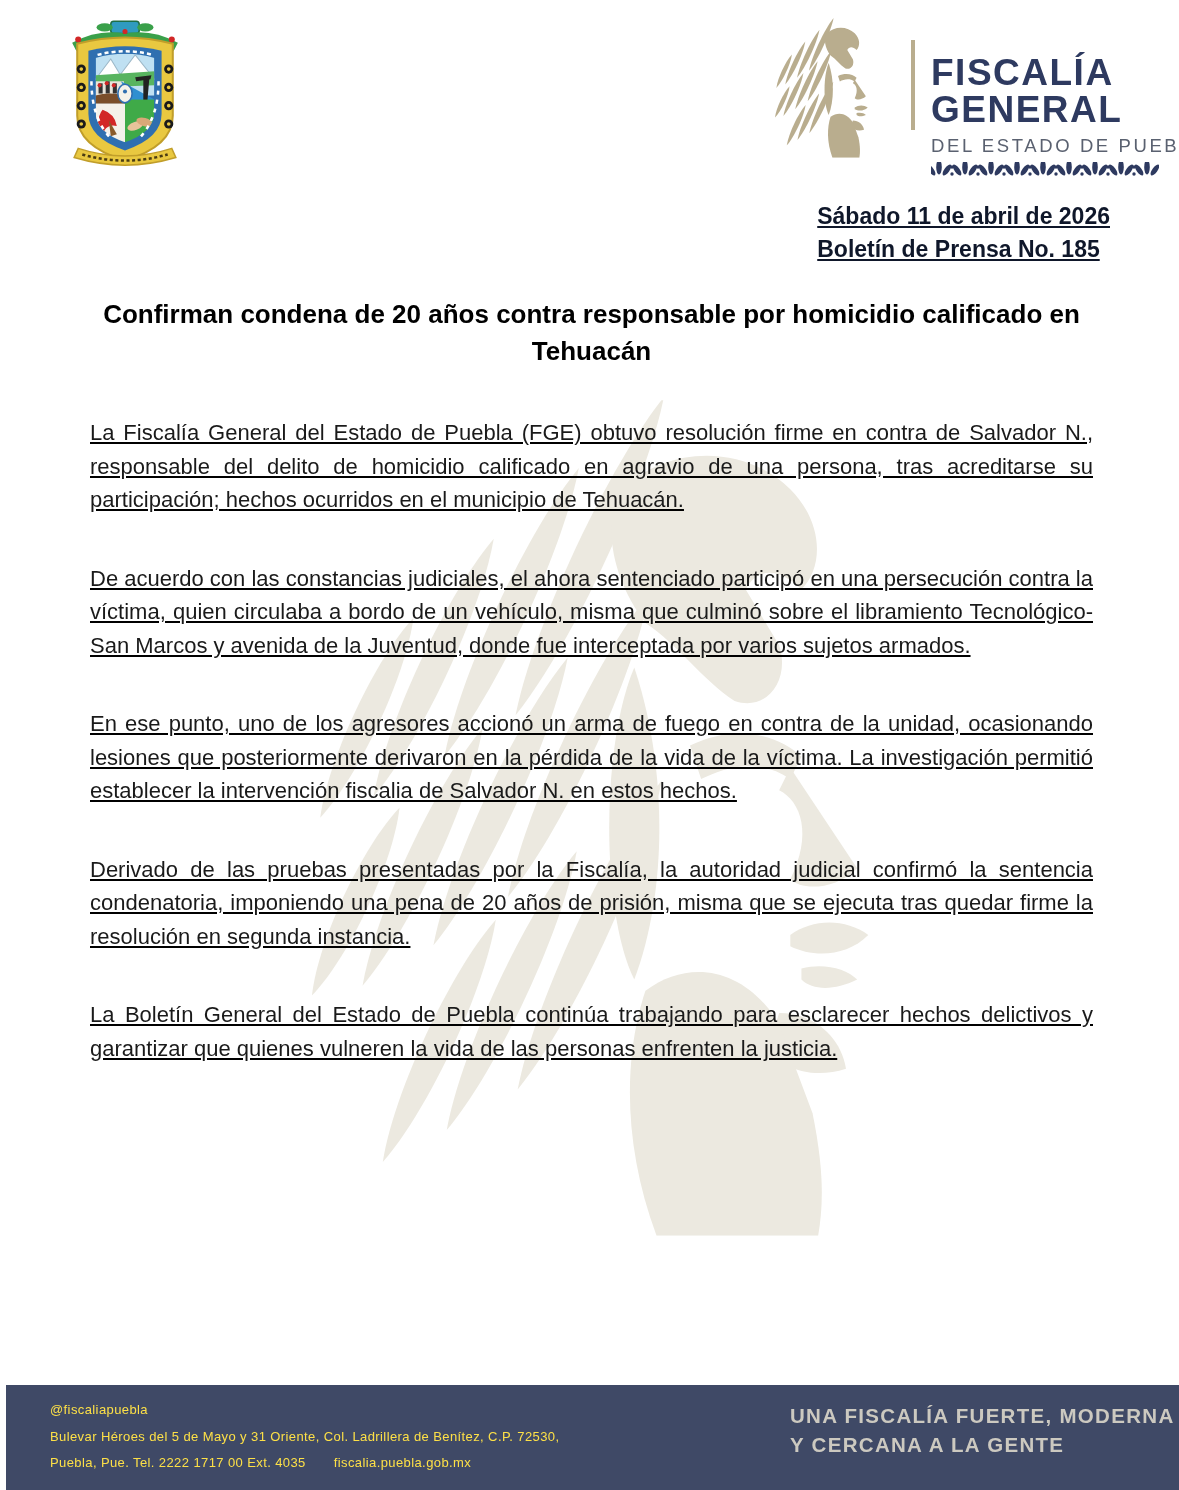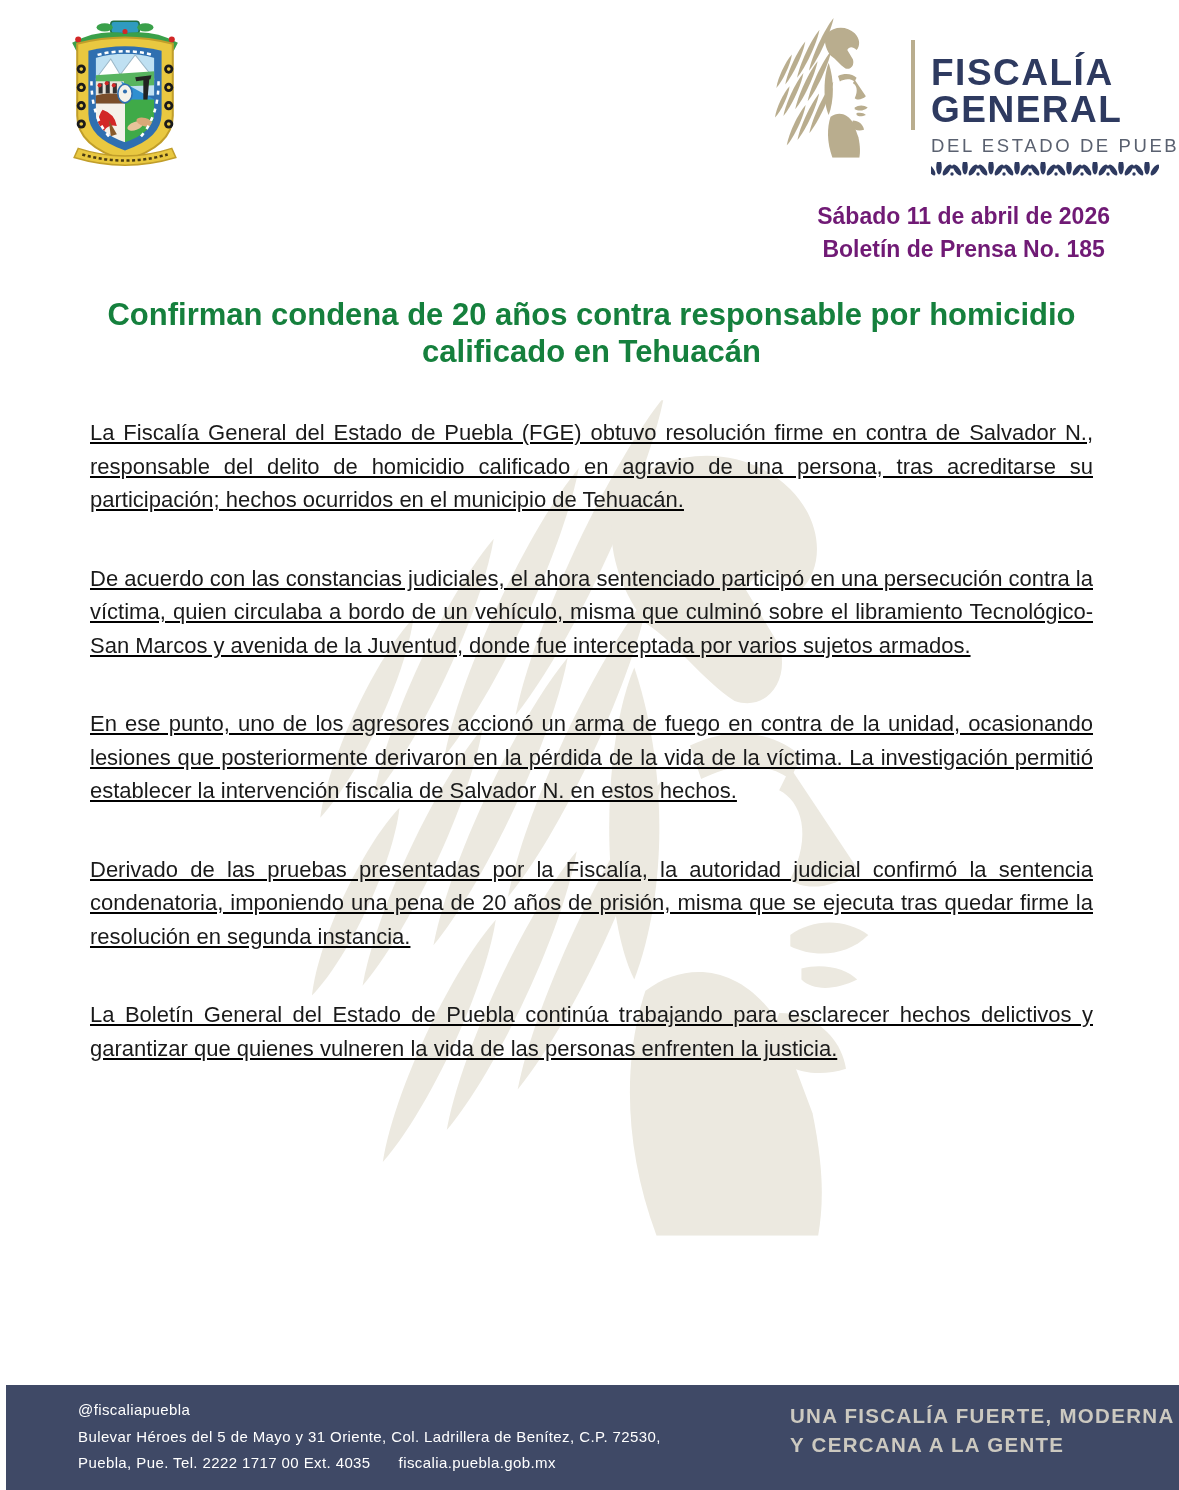--- a/index.html
+++ b/index.html
@@ -23,46 +23,46 @@
   .wm-line1, .wm-line2 {
     font-size:37px; font-weight:bold; color:#2e3a60; letter-spacing:1.5px; line-height:37px;
   }
   .wm-line3 {
     font-size:18.5px; color:#5a6170; letter-spacing:2.6px; margin-top:7px; white-space:nowrap;
   }
   .ornament { width:228px; height:17px; margin-top:5px; color:#2e3a60; display:block; }
 
   
   .dateblock {
-    position:absolute; right:84px; top:200px; text-align:center;
-    font-weight:bold; font-size:23px; line-height:33px; color:#701a75; z-index:1;
+    position:absolute; right:84px; top:200px; text-align:left;
+    font-weight:bold; font-size:23px; line-height:33px; color:#0f172a; z-index:1;text-decoration:underline;
   }
 
   
   .doc-title {
     position:absolute; left:90px; width:1003px; top:296px; margin:0;
-    text-align:center; font-weight:bold; font-size:31px; line-height:37px;
-    color:#15803d; z-index:1;
+    text-align:center; font-weight:bold; font-size:26px; line-height:37px;
+    color:#000000; z-index:1;
   }
 
   
   .content { position:absolute; left:90px; width:1003px; top:416px; z-index:1;text-decoration:underline; }
   .content p {
     margin:0 0 45px 0; font-size:22px; line-height:33.5px;
     text-align:justify; color:#1a1a1a;
   }
 
   
   .footer {
     position:absolute; left:6px; right:0; top:1385px; bottom:0;
     background:#3f4966; z-index:2;
   }
   .footer-left {
-    position:absolute; left:72px; top:12px;
-    font-size:15px; line-height:26.5px; letter-spacing:0.4px; color:#ffffff;
+    position:absolute; left:44px; top:12px;
+    font-size:13px; line-height:26.5px; letter-spacing:0.4px; color:#fde047;
   }
   .footer-website { margin-left:28px; }
   .footer-right {
     position:absolute; left:784px; top:16px;
     font-size:20.5px; font-weight:bold; letter-spacing:1.3px;
     line-height:29px; color:#ccc9c0;
   }
 
   .page-right-edge {
     position:absolute; right:0; top:0; width:6px; height:100%;

